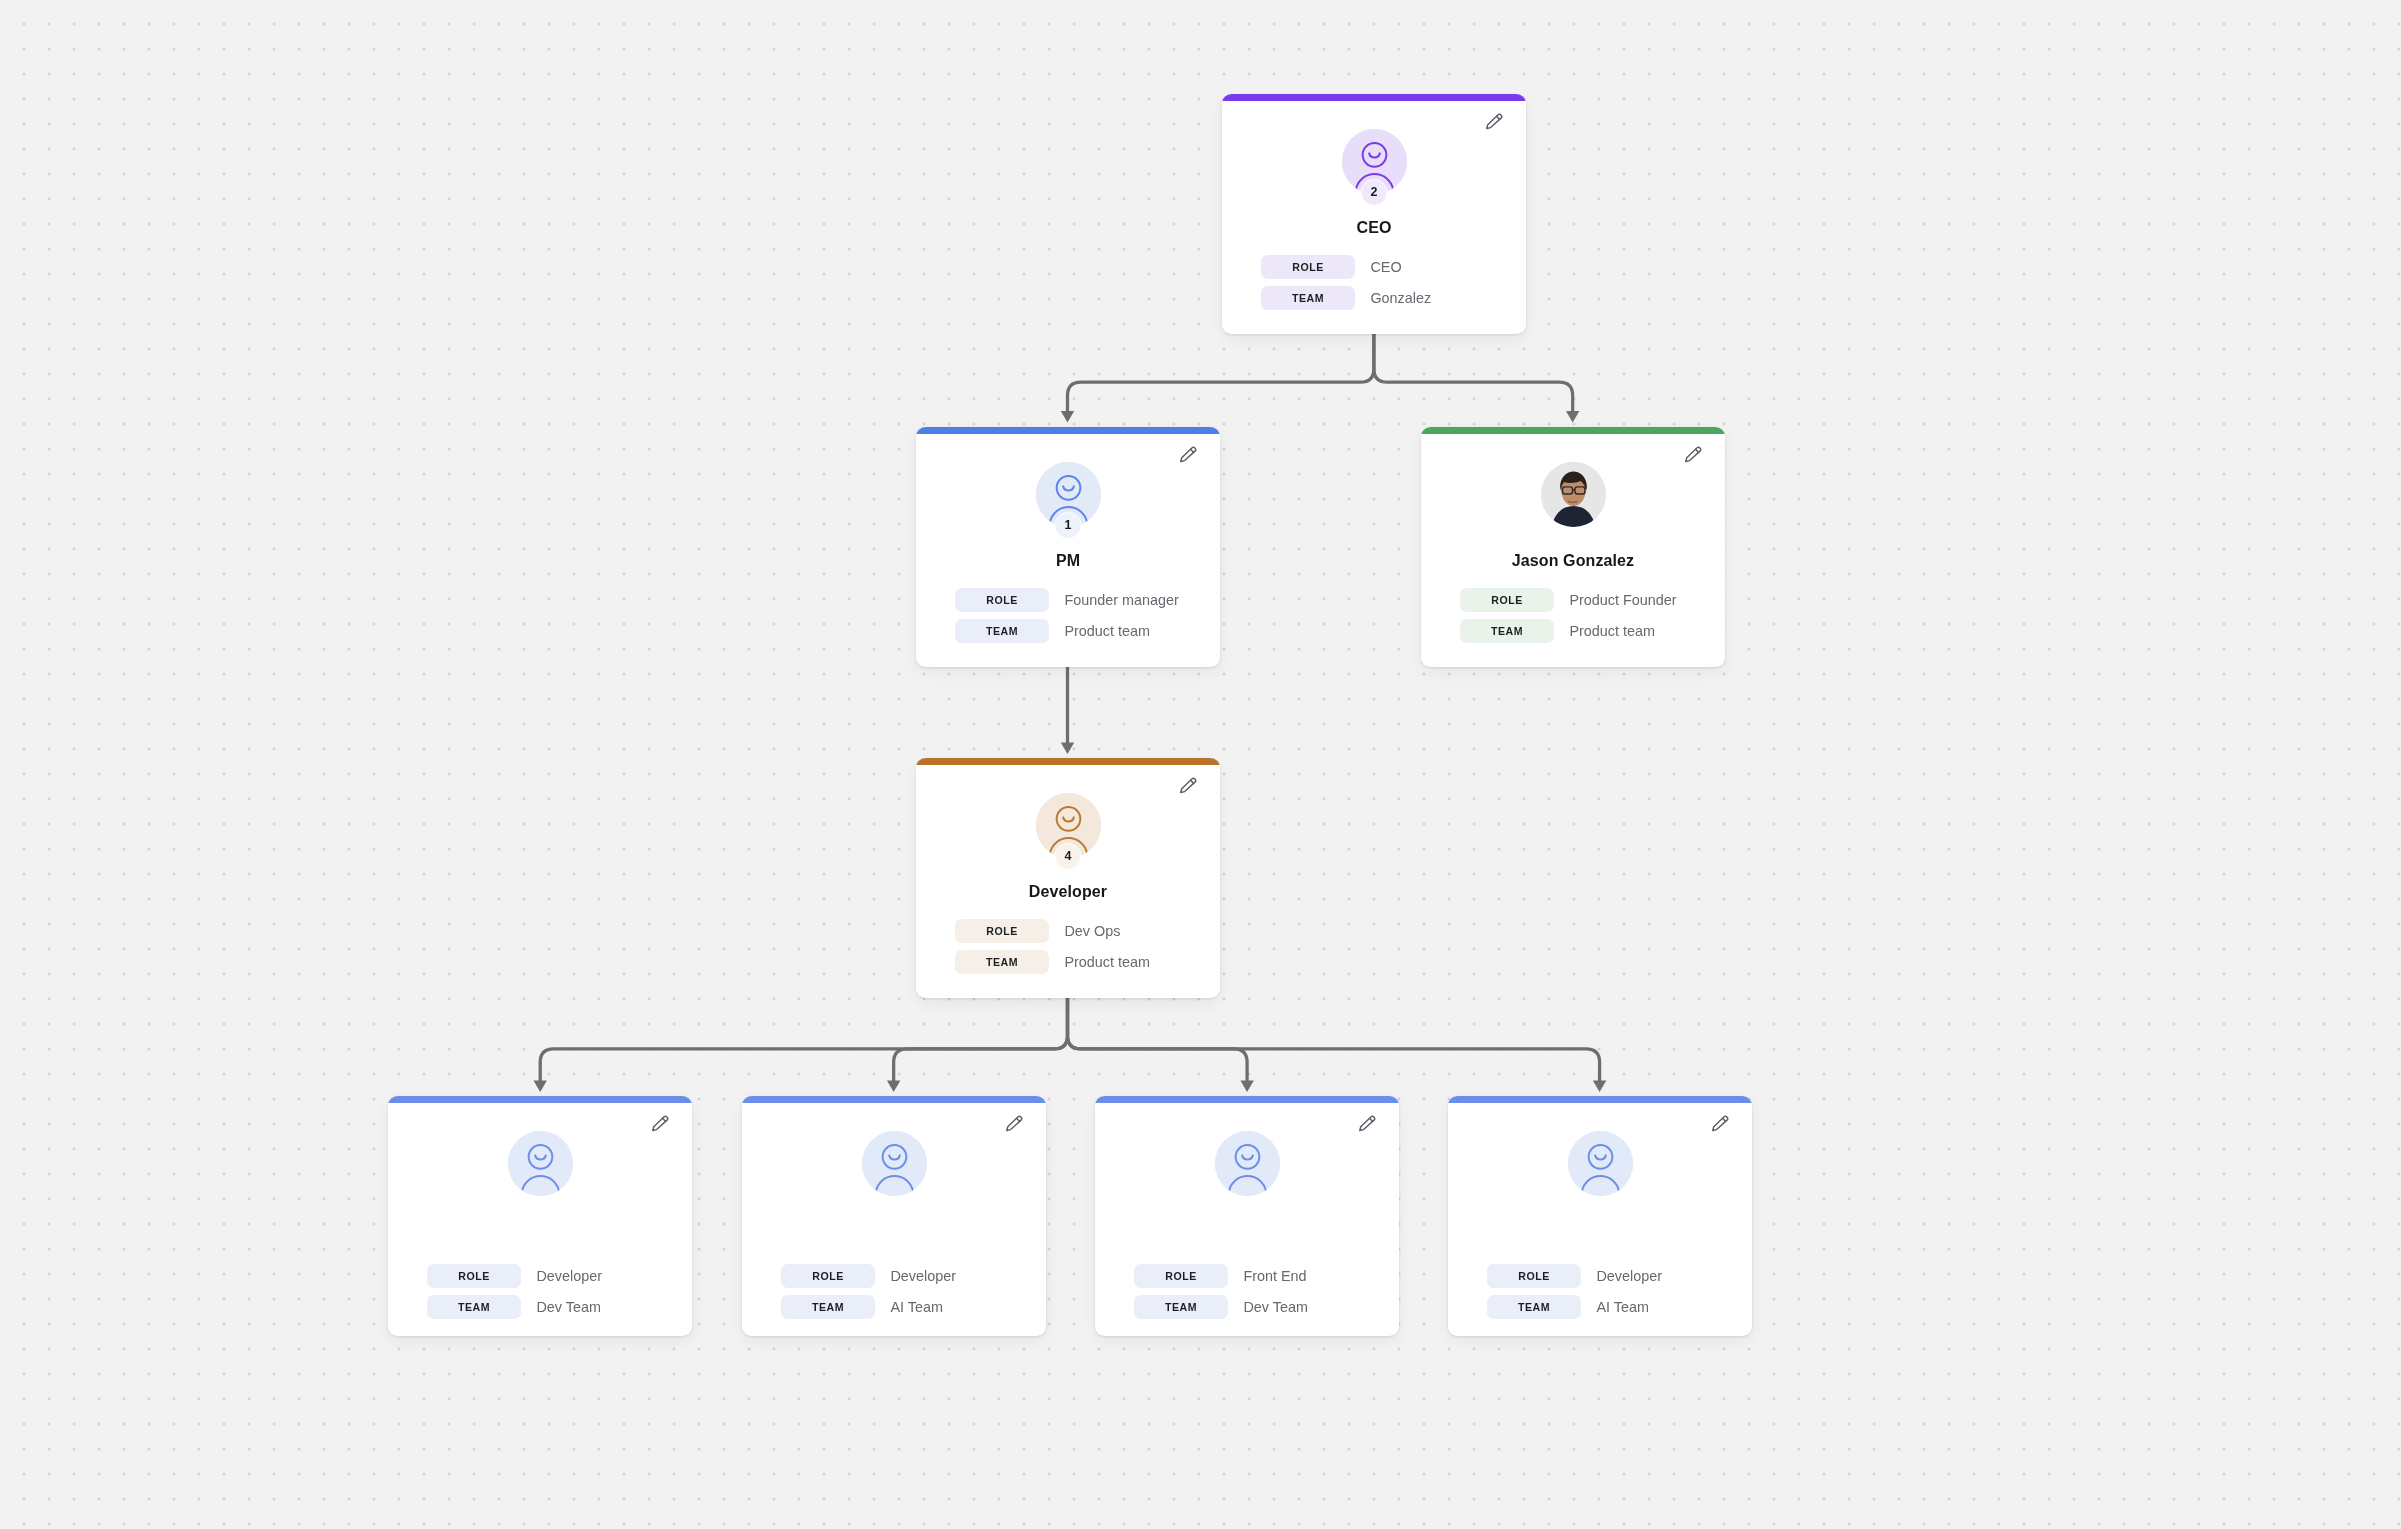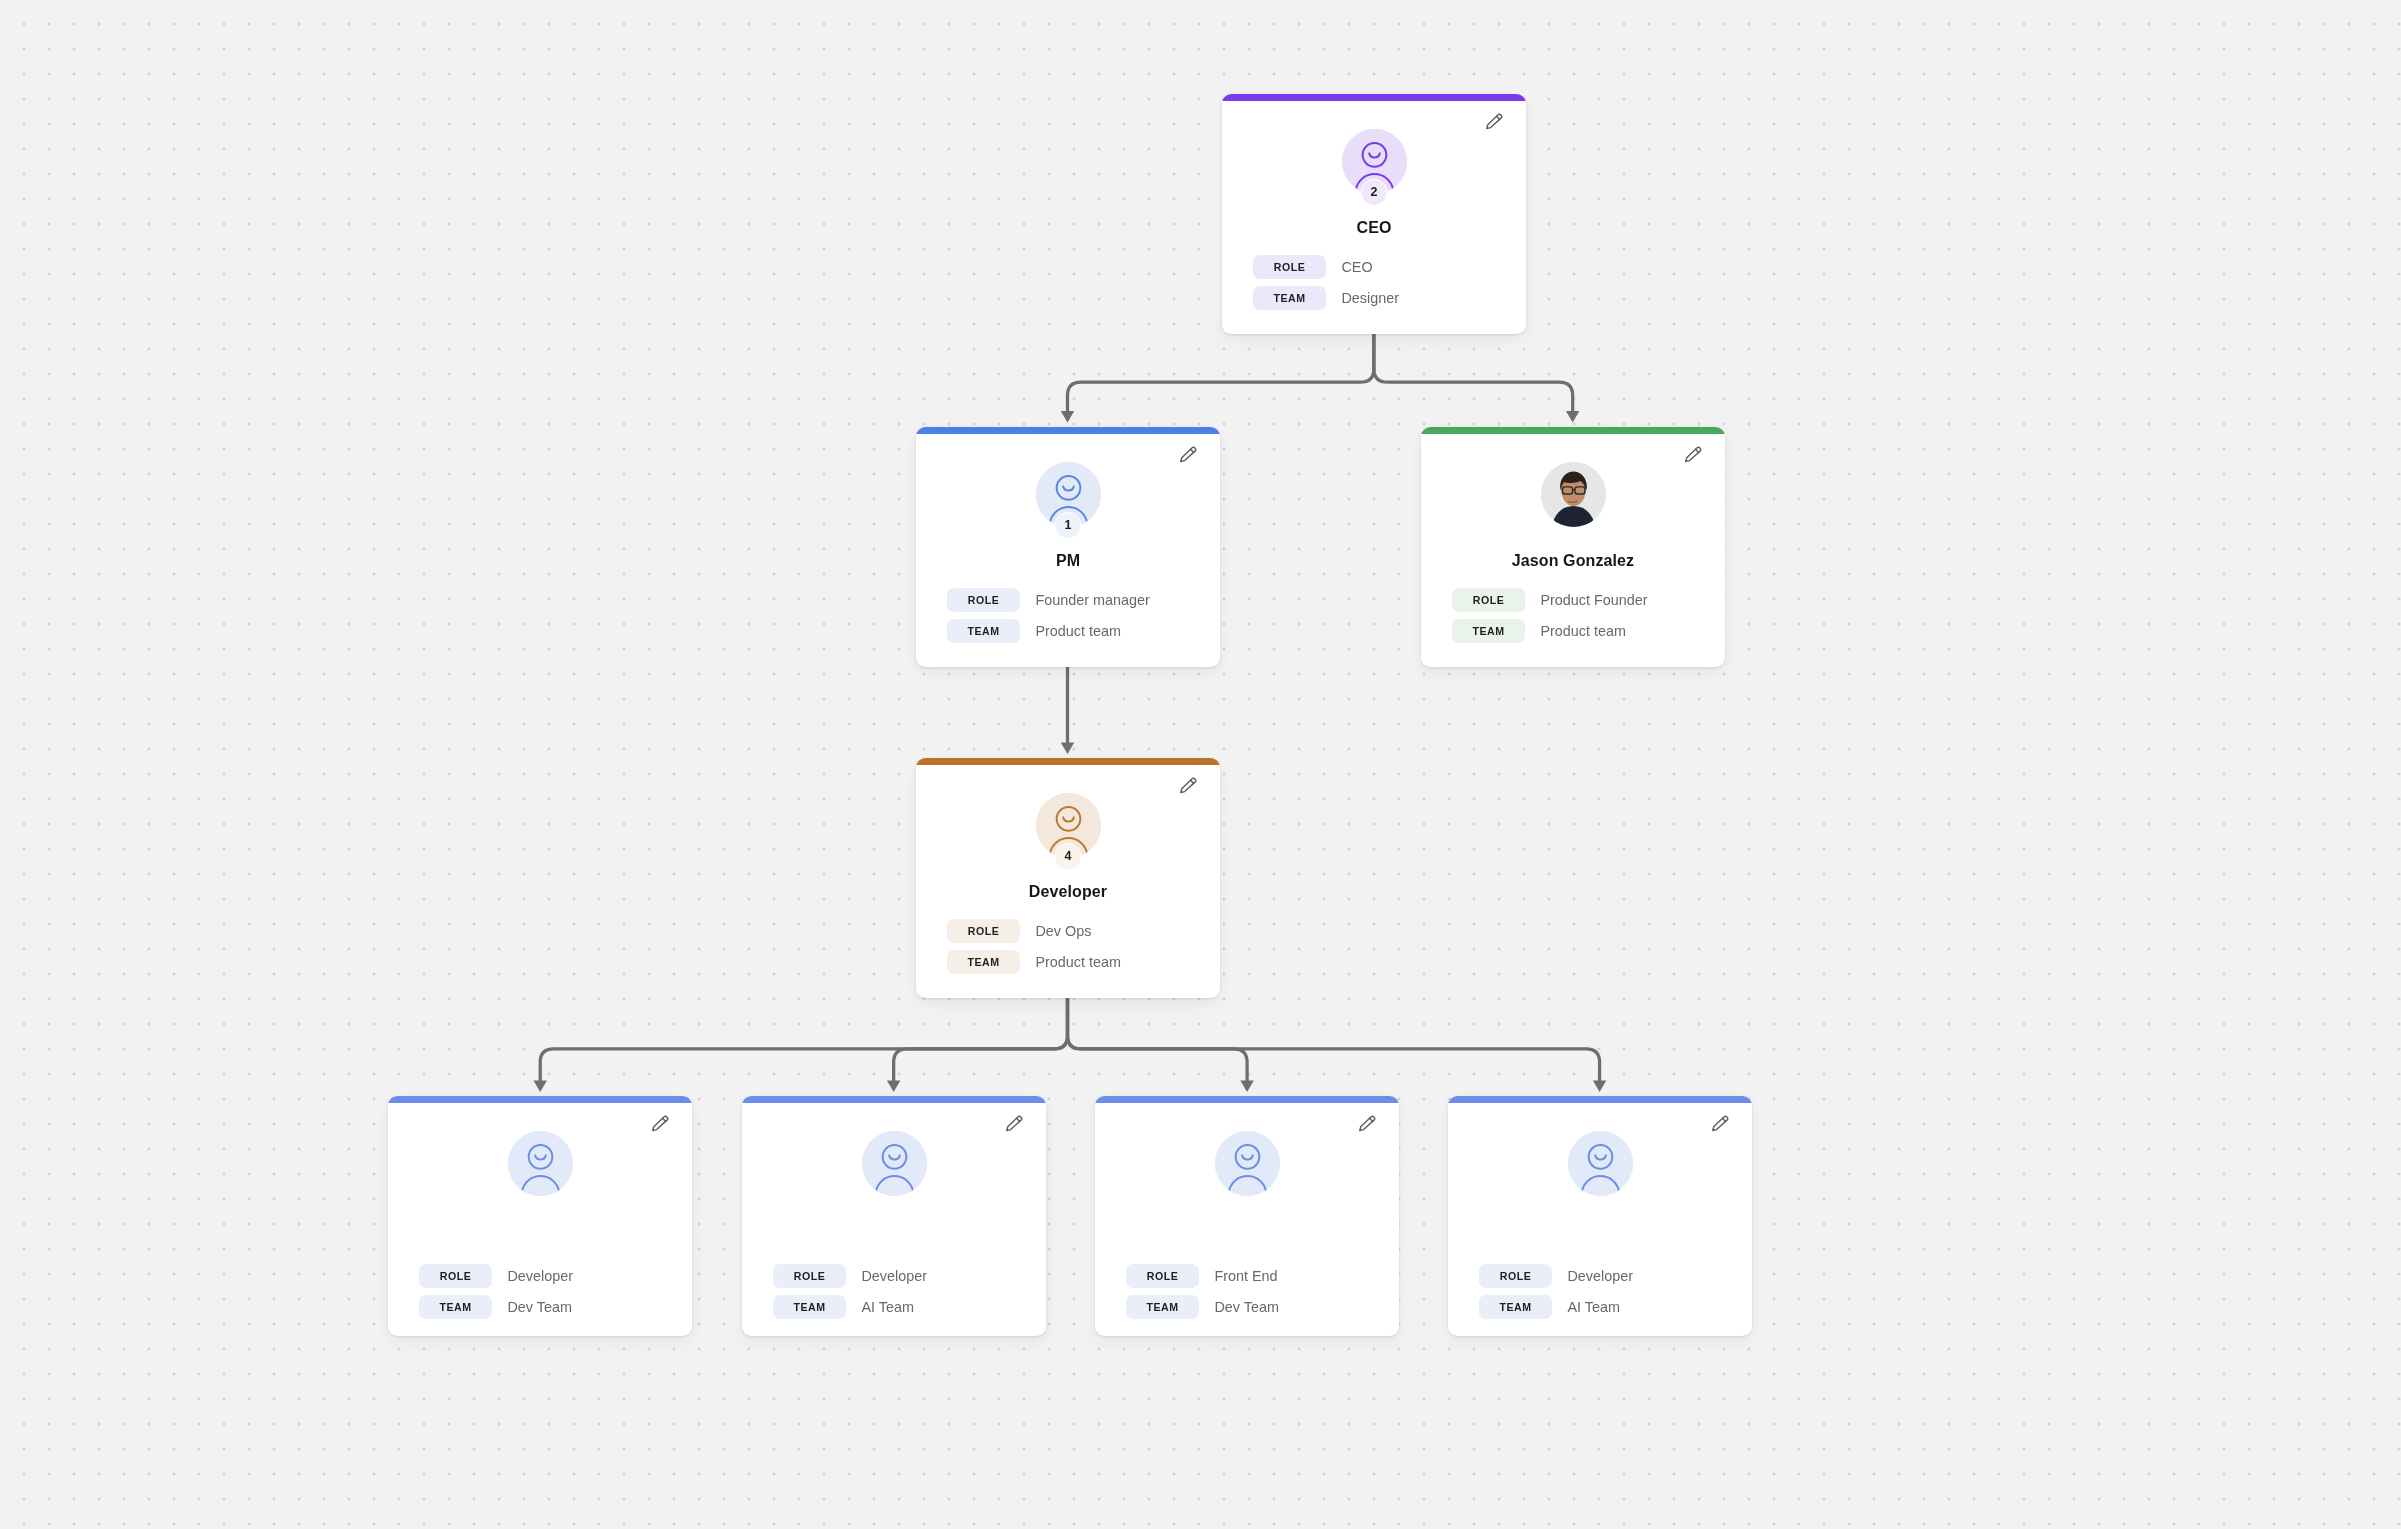--- a/index.html
+++ b/index.html
@@ -67,25 +67,26 @@
   .card-title {
     position: absolute; left: 0; right: 0; top: 125px;
     text-align: center;
     font-size: 16px; font-weight: bold; color: #15171a;
     letter-spacing: 0.1px;
   }
 
   .rows { position: absolute; left: 31px; right: 25px; }
   .row { display: flex; align-items: center; margin-bottom: 7.7px; }
   .pill {
-    width: 73px; text-align: center;
+    width: 94px; text-align: center;
     font-size: 10.6px; font-weight: bold; color: #1d1f23;
     letter-spacing: 0.5px;
     padding: 5.8px 0; border-radius: 6.7px;
     flex: none;
+    margin-left: 8px;
   }
   .row-val {
     margin-left: 15.4px;
     font-size: 14.4px; color: #64696f;
     white-space: nowrap;
   }
 </style>
 </head>
 <body>
 
@@ -126,21 +127,21 @@
           </div>
         </div>
         <div class="card-title">CEO</div>
         <div class="rows" style="top:161px">
           <div class="row">
             <span class="pill" style="background:#ece7f9">ROLE</span>
             <span class="row-val">CEO</span>
           </div>
           <div class="row">
             <span class="pill" style="background:#ece7f9">TEAM</span>
-            <span class="row-val">Designer</span>
+            <span class="row-val">Gonzalez</span>
           </div>
         </div>
       </div>
       <div class="card" style="left: 916px; top: 427px; width: 304px; height: 240px;">
         <div class="accent" style="background:#4d80e4"></div>
         <div class="edit-icon">
           <svg viewBox="0 0 24 24" width="23" height="23" fill="none" stroke="#595e66" stroke-width="1.5" stroke-linecap="round" stroke-linejoin="round">
             <path d="M16.8 3.9a1.8 1.8 0 0 1 2.6 0l0.7 0.7a1.8 1.8 0 0 1 0 2.6L9 17.3l-4 1 1-4z"></path>
             <path d="M15.2 5.6l3.2 3.2"></path>
           </svg>

